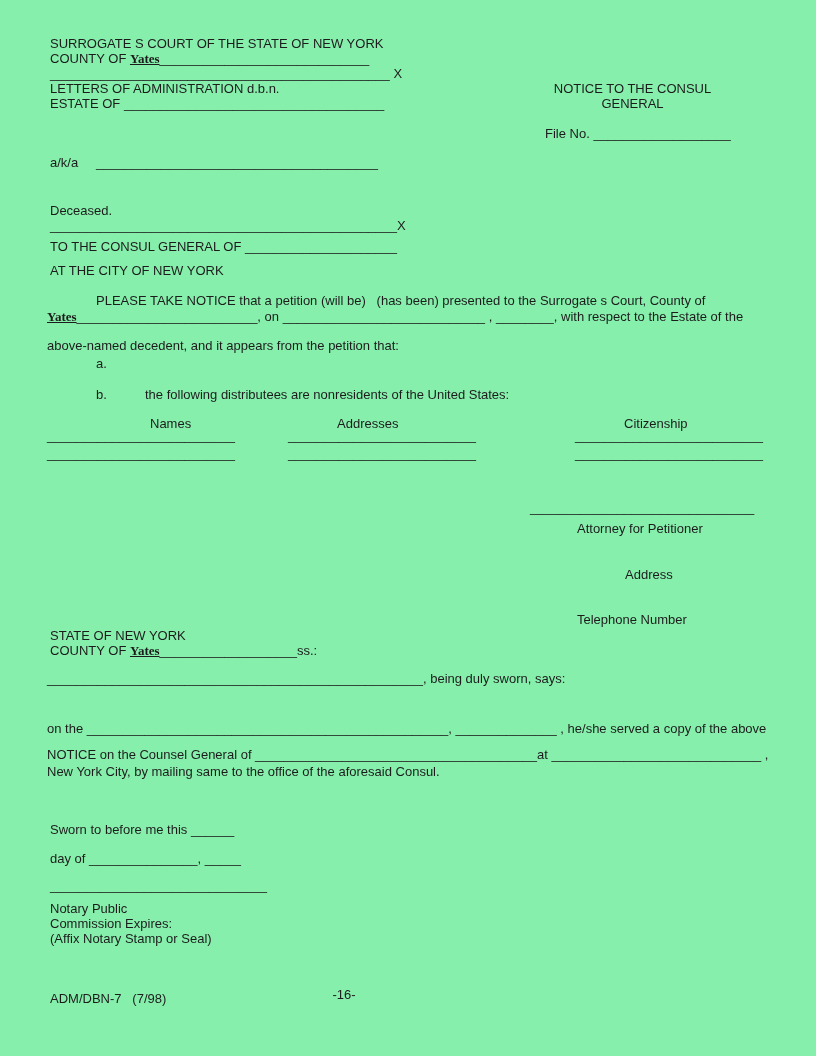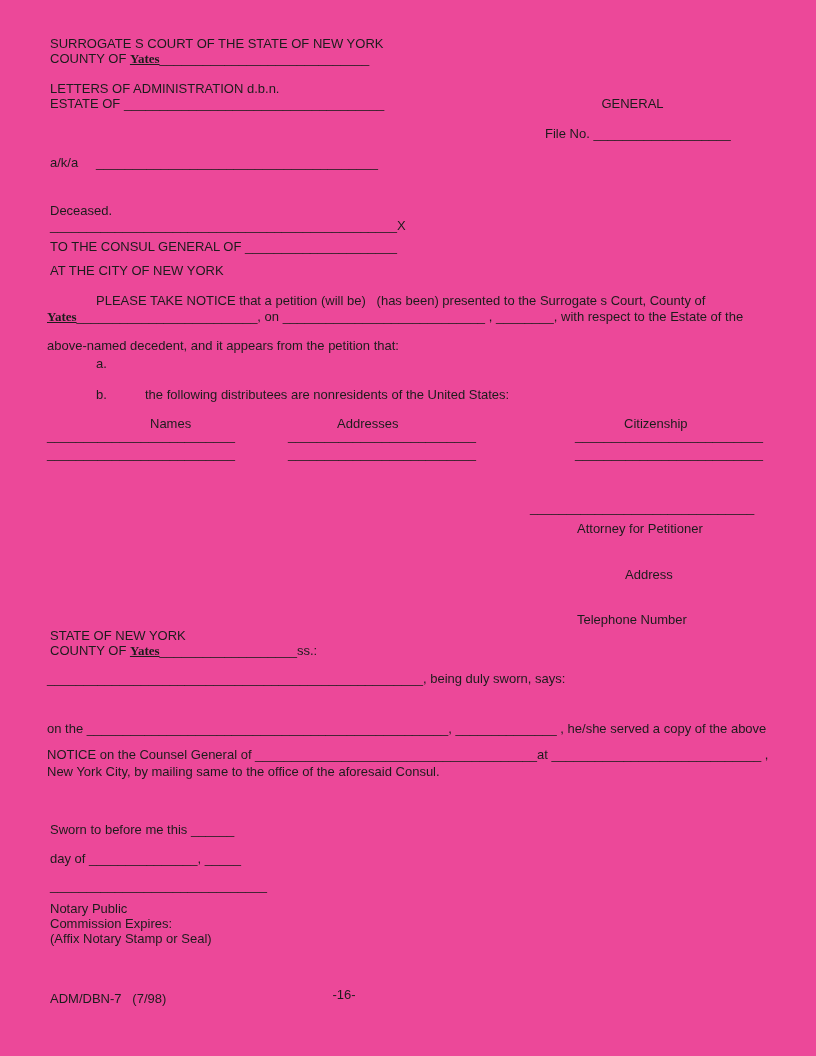--- a/index.html
+++ b/index.html
@@ -4,21 +4,21 @@
 <style>
   html, body {
     margin: 0;
     padding: 0;
     background: #ffffff;
   }
   .page {
     position: relative;
     width: 816px;
     height: 1056px;
-    background: #ec4899;
+    background: #86efac;
     font-family: "Liberation Sans", "DejaVu Sans", sans-serif;
     font-size: 13px;
     line-height: 15px;
     color: #1c1c1c;
     overflow: hidden;
   }
   .t {
     position: absolute;
     white-space: pre;
   }
@@ -33,25 +33,27 @@
 </style>
 </head>
 <body>
 
 <div class="page">
 
   <div class="t" style="left:50px; top:36px;">SURROGATE S COURT OF THE STATE OF NEW YORK</div>
 
   <div class="t" style="left:50px; top:51px;"><span>COUNTY OF </span><span class="yates">Yates</span><span class="u">_____________________________</span></div>
 
+  <div class="t" style="left:50px; top:66px;"><span class="u">_______________________________________________</span><span> X</span></div>
 
   <div class="t" style="left:50px; top:81px;">LETTERS OF ADMINISTRATION d.b.n.</div>
 
   <div class="t" style="left:50px; top:96px;"><span>ESTATE OF </span><span class="u">____________________________________</span></div>
 
+  <div class="t center" style="left:505px; top:81px; width:255px;">NOTICE TO THE CONSUL</div>
   <div class="t center" style="left:505px; top:96px; width:255px;">GENERAL</div>
 
   <div class="t" style="left:545px; top:126px;"><span>File No. </span><span class="u">___________________</span></div>
 
   <div class="t" style="left:50px; top:155px;">a/k/a</div>
   <div class="t" style="left:96px; top:155px;">_______________________________________</div>
 
   <div class="t" style="left:50px; top:203px;">Deceased.</div>
 
   <div class="t" style="left:50px; top:218px;"><span class="u">________________________________________________</span><span>X</span></div>

